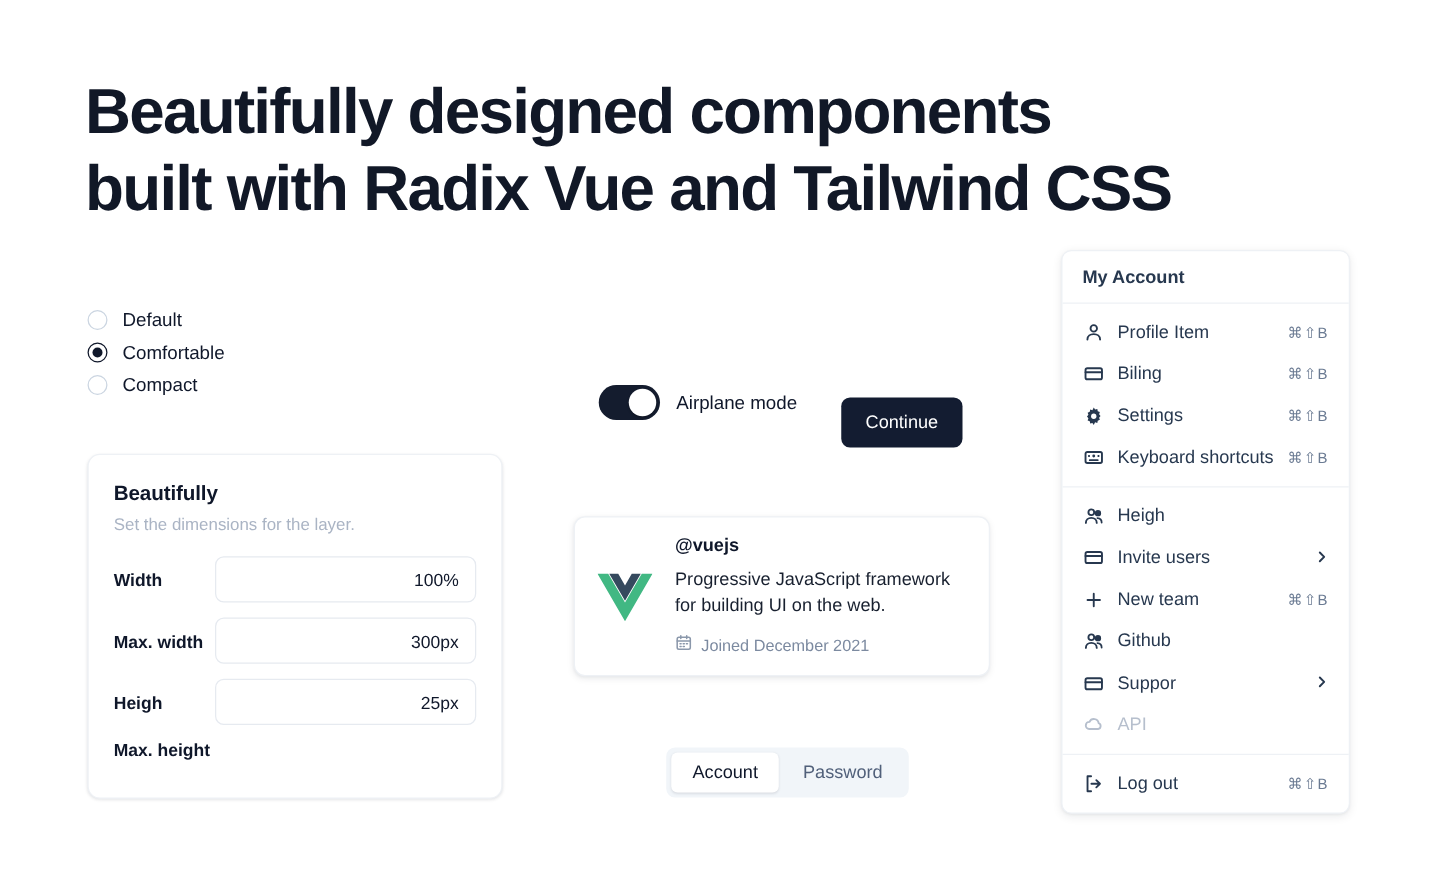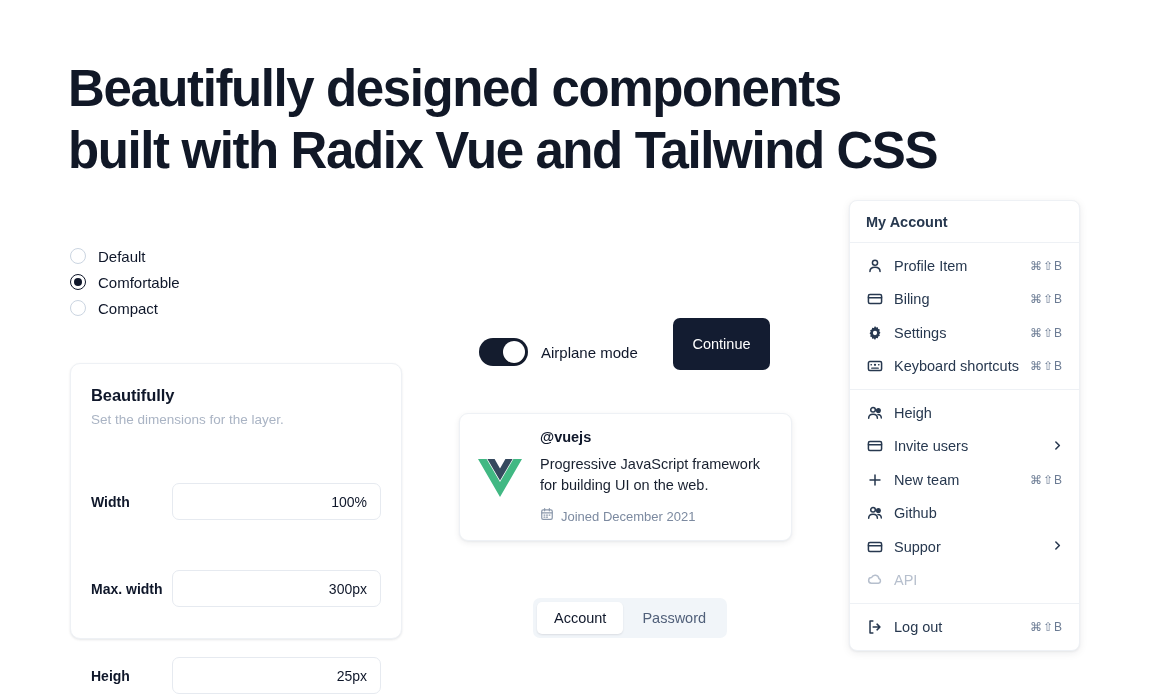--- a/index.html
+++ b/index.html
@@ -58,49 +58,49 @@
     width: 332px; height: 276px;
     background: #ffffff;
     border: 1px solid #eef1f5;
     border-radius: 10px;
     box-shadow: 0 1px 3px rgba(15,23,42,.07), 0 1px 2px rgba(15,23,42,.04);
     padding: 22px 20px 0 20px;
   }
   .dim-title { font-size: 16.5px; font-weight: 600; color: #0f172a; letter-spacing: -.1px; }
   .dim-sub { font-size: 13.5px; color: #aab4c4; margin-top: 7px; }
   .dim-rows { margin-top: 18px; display: flex; flex-direction: column; gap: 12px; }
-  .dim-row { display: flex; align-items: center; margin-top: 38px; }
+  .dim-row { display: flex; align-items: center; }
   .dim-label { width: 104px; font-size: 14px; font-weight: 600; color: #0f172a; }
   .dim-input {
     flex: 1; height: 37px;
     border: 1px solid #e6eaf0; border-radius: 7px;
     background: #fff; padding: 0 13px;
     font-family: "Liberation Sans", sans-serif;
     font-size: 14px; color: #0f172a; outline: none; text-align: right;
   }
 
   
   .switch-row {
-    position: absolute; left: 479px; top: 338px;
+    position: absolute; left: 479px; top: 308px;
     display: flex; align-items: center; gap: 13px;
   }
   .switch {
     width: 49px; height: 28px; border-radius: 14px;
     background: #141c2e; position: relative; flex: none;
   }
   .switch .knob {
     position: absolute; top: 3px; left: 24px;
     width: 22px; height: 22px; border-radius: 50%;
     background: #ffffff; box-shadow: 0 1px 2px rgba(0,0,0,.3);
   }
   .switch-label { font-size: 15px; color: #0f172a; }
 
   .continue-btn {
     position: absolute; left: 673px; top: 318px;
-    width: 97px; height: 52px;
+    width: 97px; height: 40px;
     background: #131c31; color: #ffffff;
     border: none; border-radius: 7px;
     font-family: "Liberation Sans", sans-serif;
     font-size: 14.5px; font-weight: 500; cursor: pointer;
   }
 
   
   .hover-card {
     position: absolute; left: 459px; top: 413px;
     width: 333px; height: 128px;

